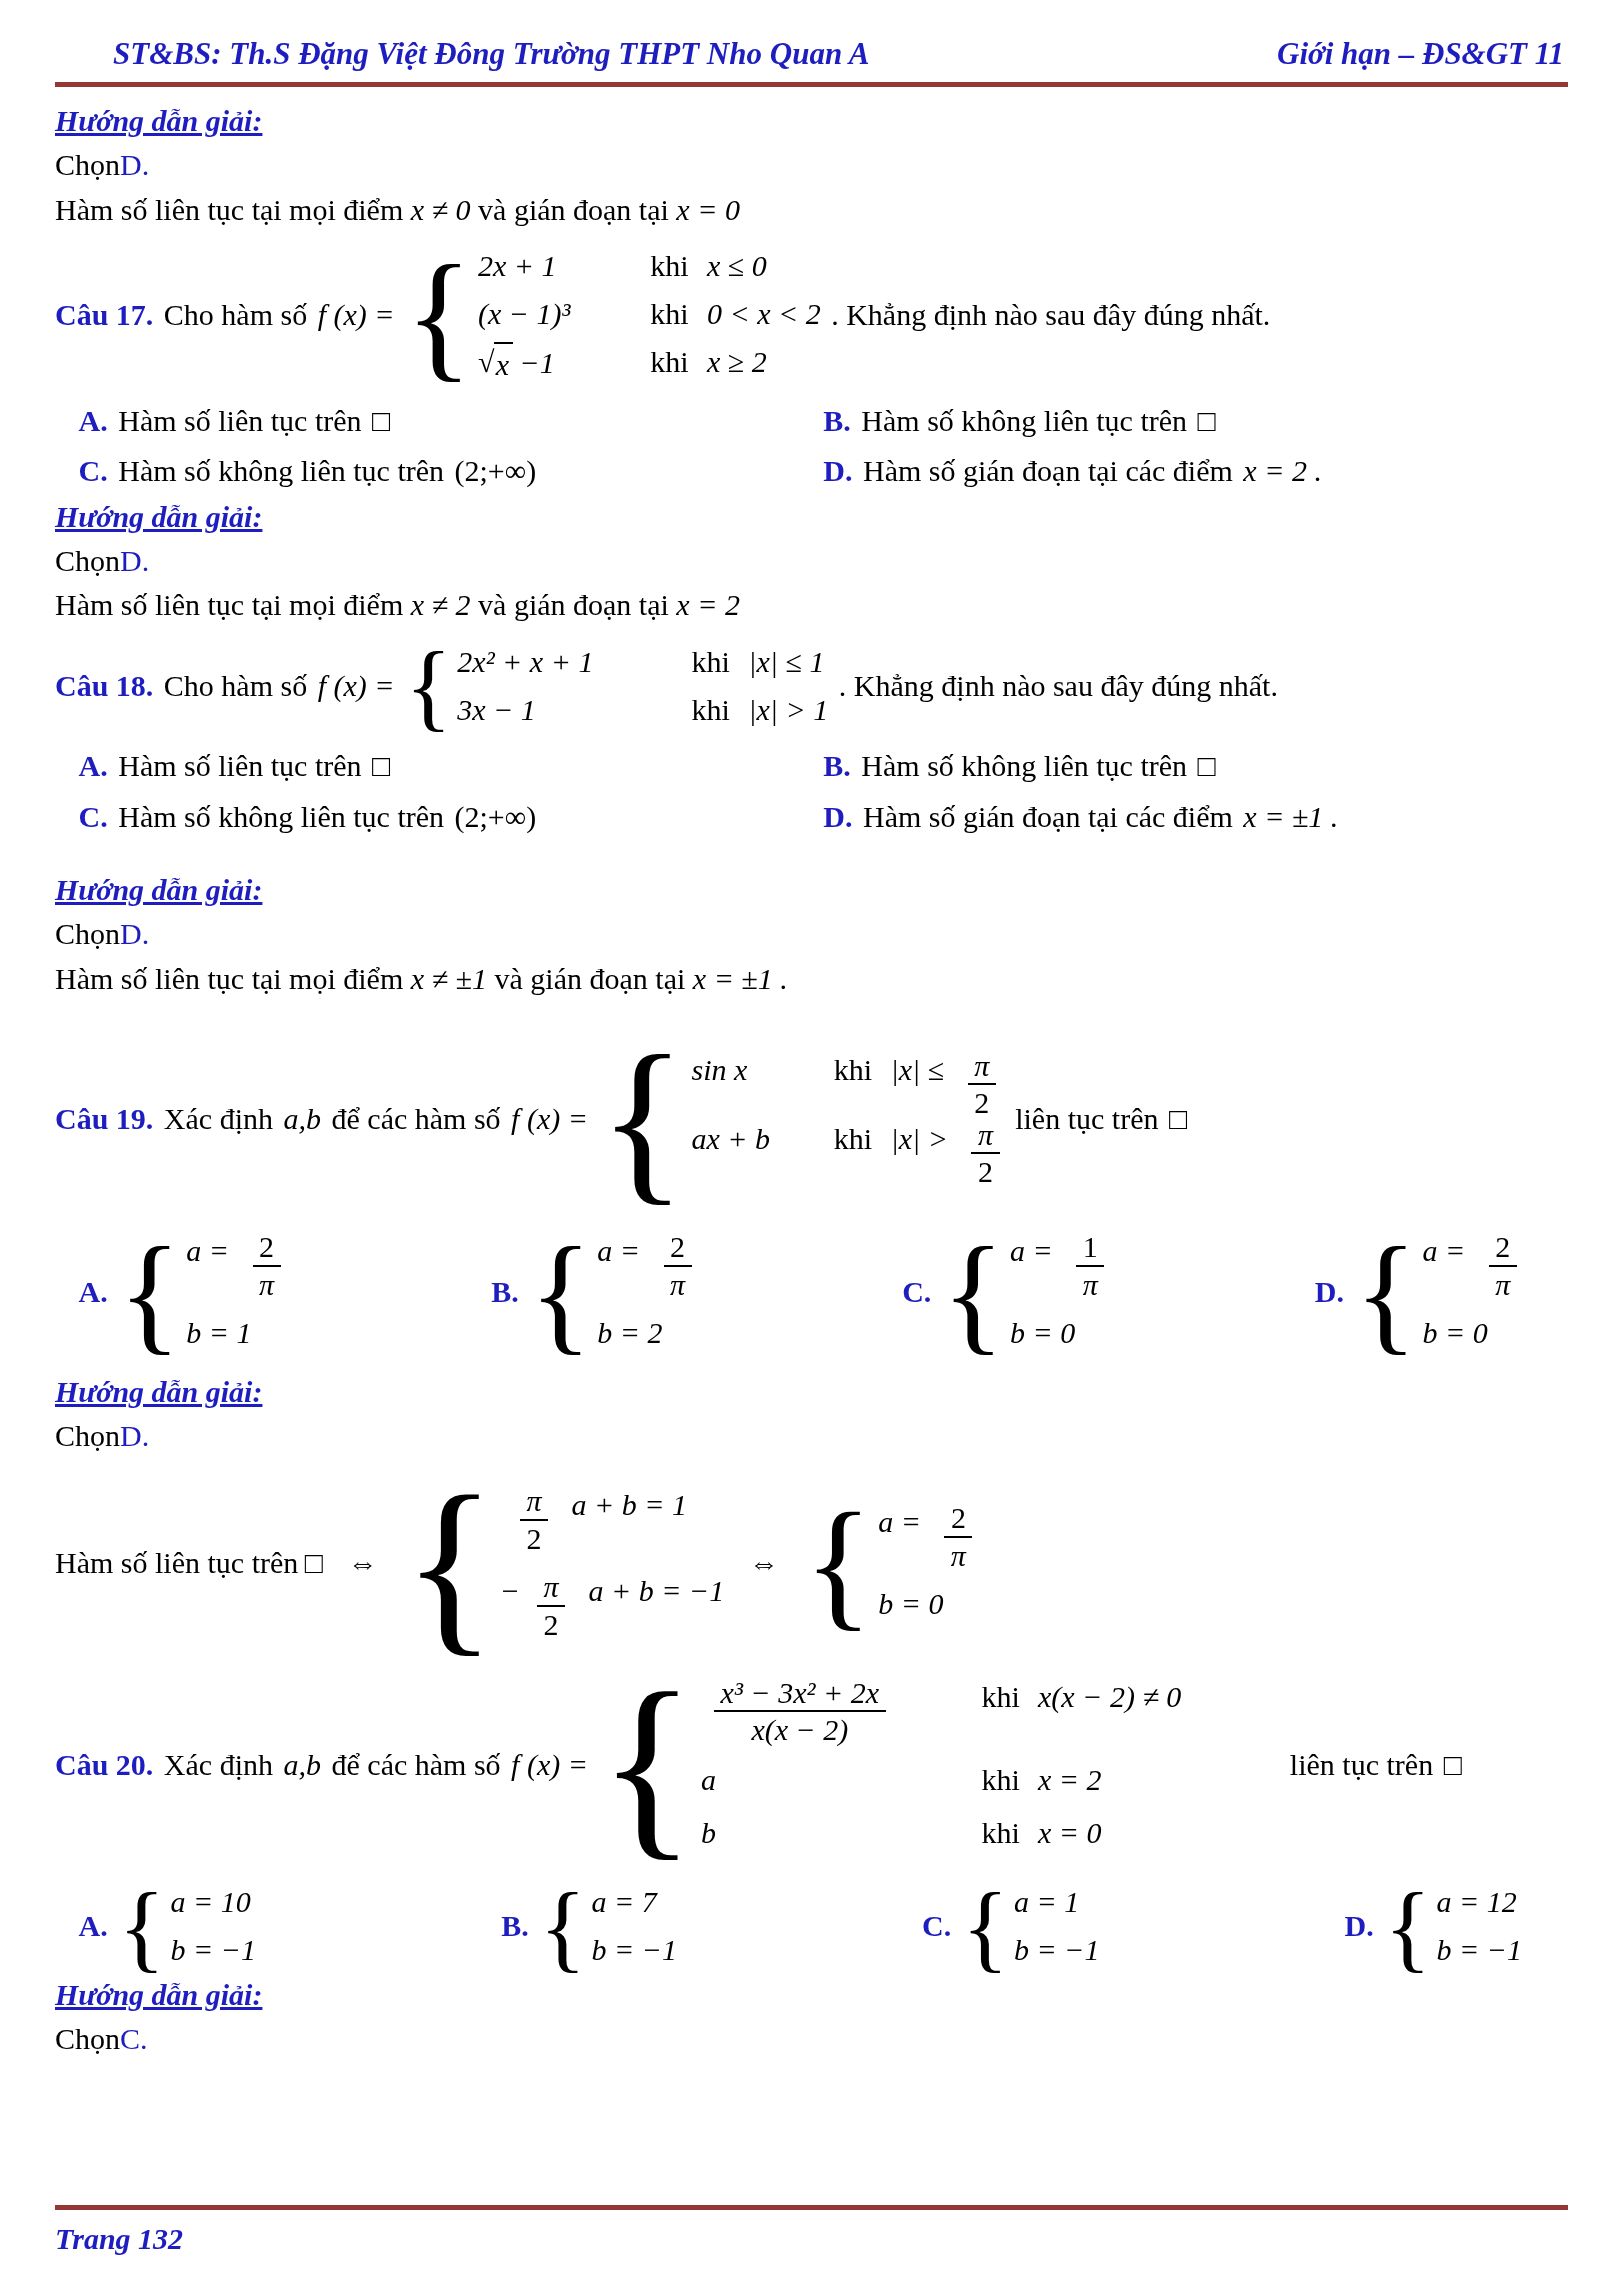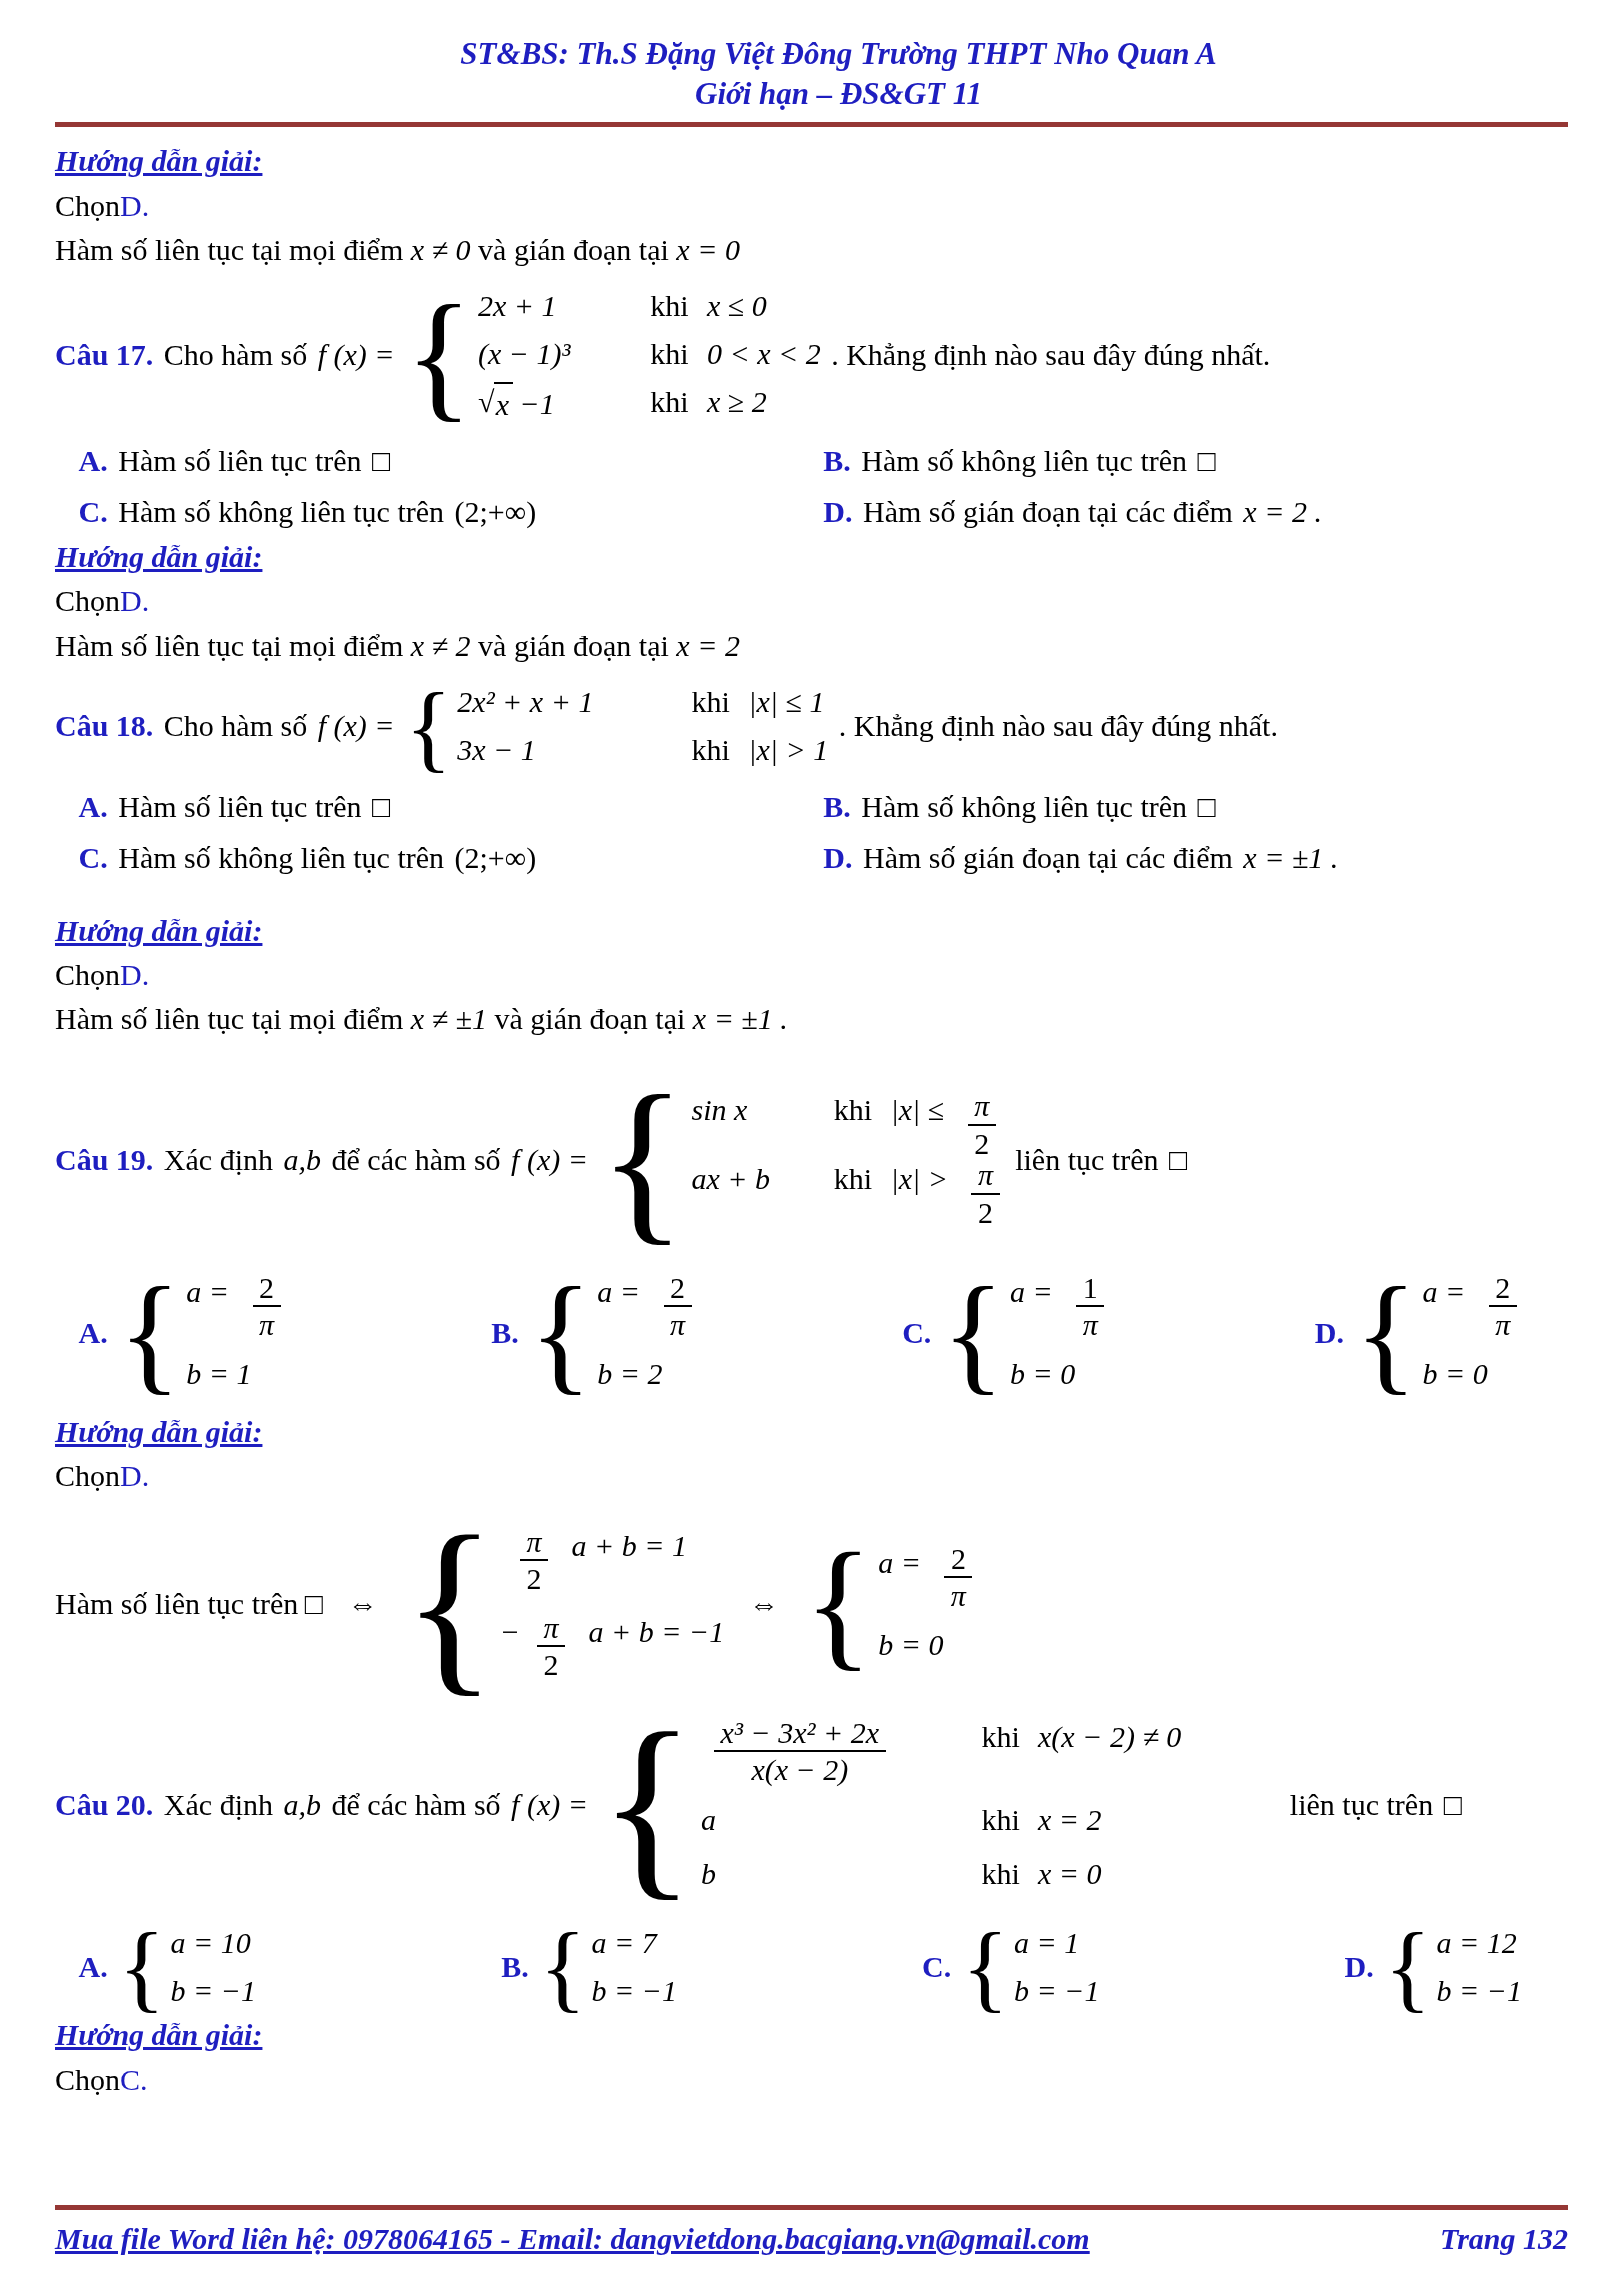--- a/index.html
+++ b/index.html
@@ -10,23 +10,23 @@
   html,body{background:#ffffff;}
   body{
     width:1623px;height:2295px;
     color:#000;
     font-family:"Liberation Serif",serif;
     font-size:30px;line-height:1.3;
   }
   .page{position:relative;width:1623px;height:2295px;padding:34px 55px 0;overflow:hidden;}
 
   
-  .header{display:flex;justify-content:space-between;align-items:center;
+  .header{display:flex;justify-content:space-between;align-items:flex-start;
     color:var(--blue);font-weight:700;font-style:italic;font-size:31px;
-    padding-left:58px;padding-right:3.9px;flex-direction:column;}
+    padding-left:58px;padding-right:3.9px;}
   .rule{height:4.6px;background:var(--maroon);margin-top:7.9px;}
   .footer{position:absolute;left:55px;right:55px;bottom:37px;}
   .footer .rule{margin:0 0 9.2px;}
   .frow{display:flex;justify-content:space-between;align-items:baseline;}
   .flink{color:var(--blue);font-weight:700;font-style:italic;text-decoration:underline;}
   .fpage{color:var(--blue);font-weight:700;font-style:italic;}
 
   
   .block{margin:5.2px 0;}
   .guide{color:var(--blue);font-weight:700;font-style:italic;text-decoration:underline;}
@@ -473,19 +473,18 @@
   <div class="block">
     <span class="guide">Hướng dẫn giải:</span>
   </div>
   <div class="block">
     <span class="b">Chọn</span><span class="b blue">C.</span>
   </div>
 
   <div class="footer">
     <div class="rule"></div>
     <div class="frow">
-      <span class="flink">Mua file Word liên hệ: 0978064165 - Email: dangvietdong.bacgiang.vn@gmail.com</span>
       <span class="fpage">Trang 132</span>
     </div>
   </div>
 
 </div>
 
 
 </body></html>

